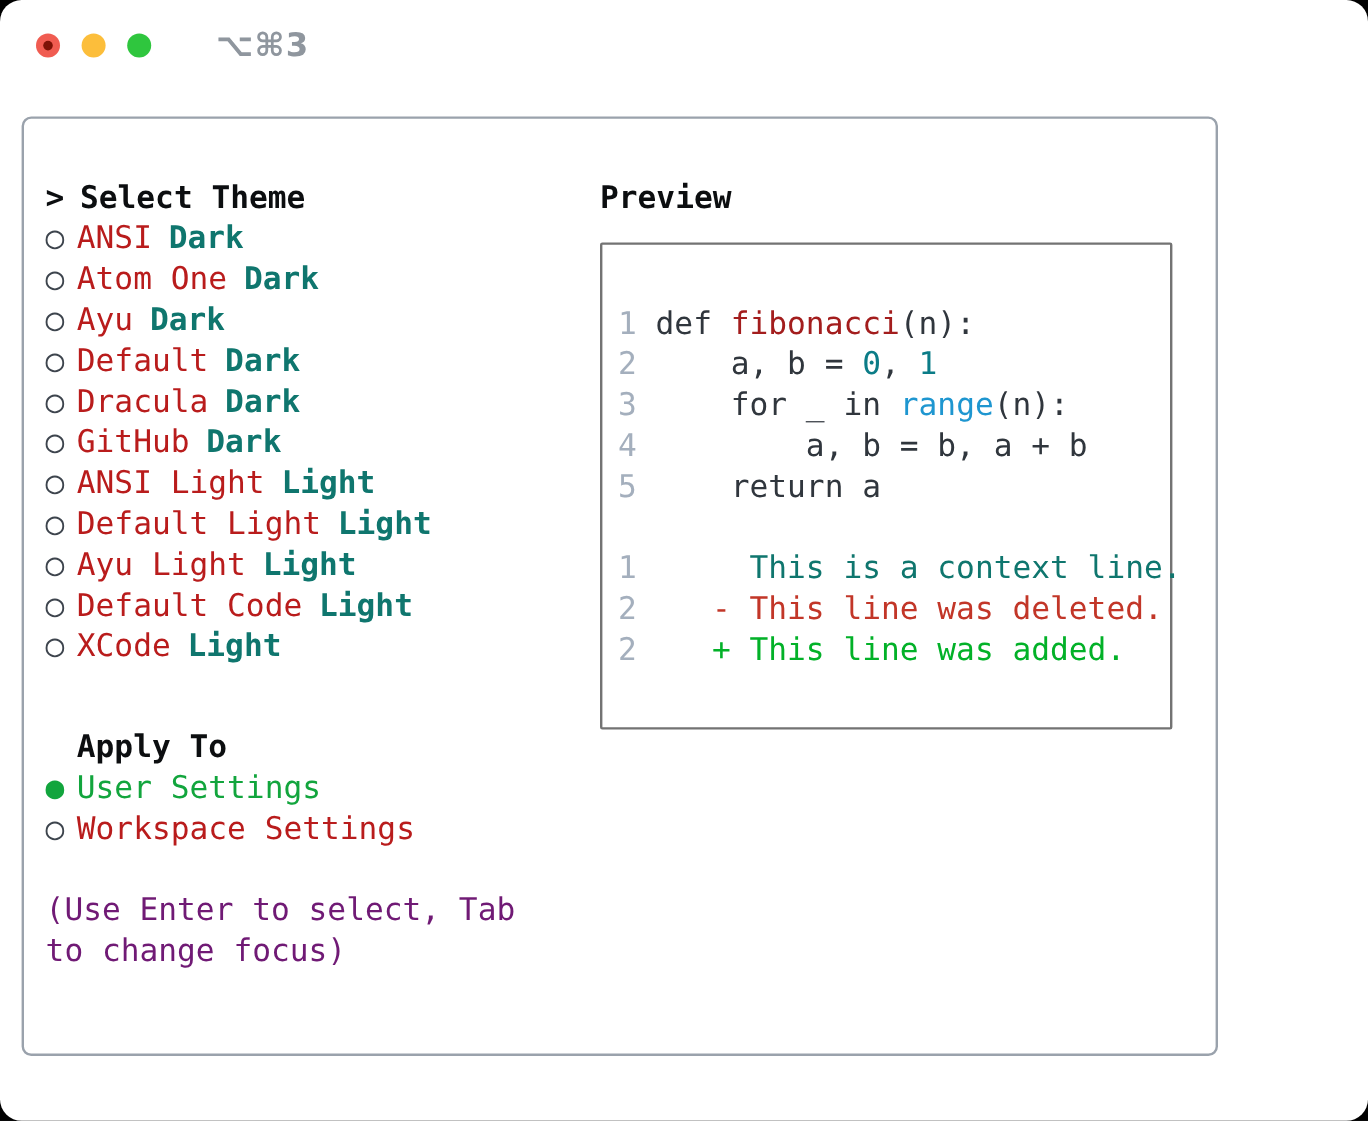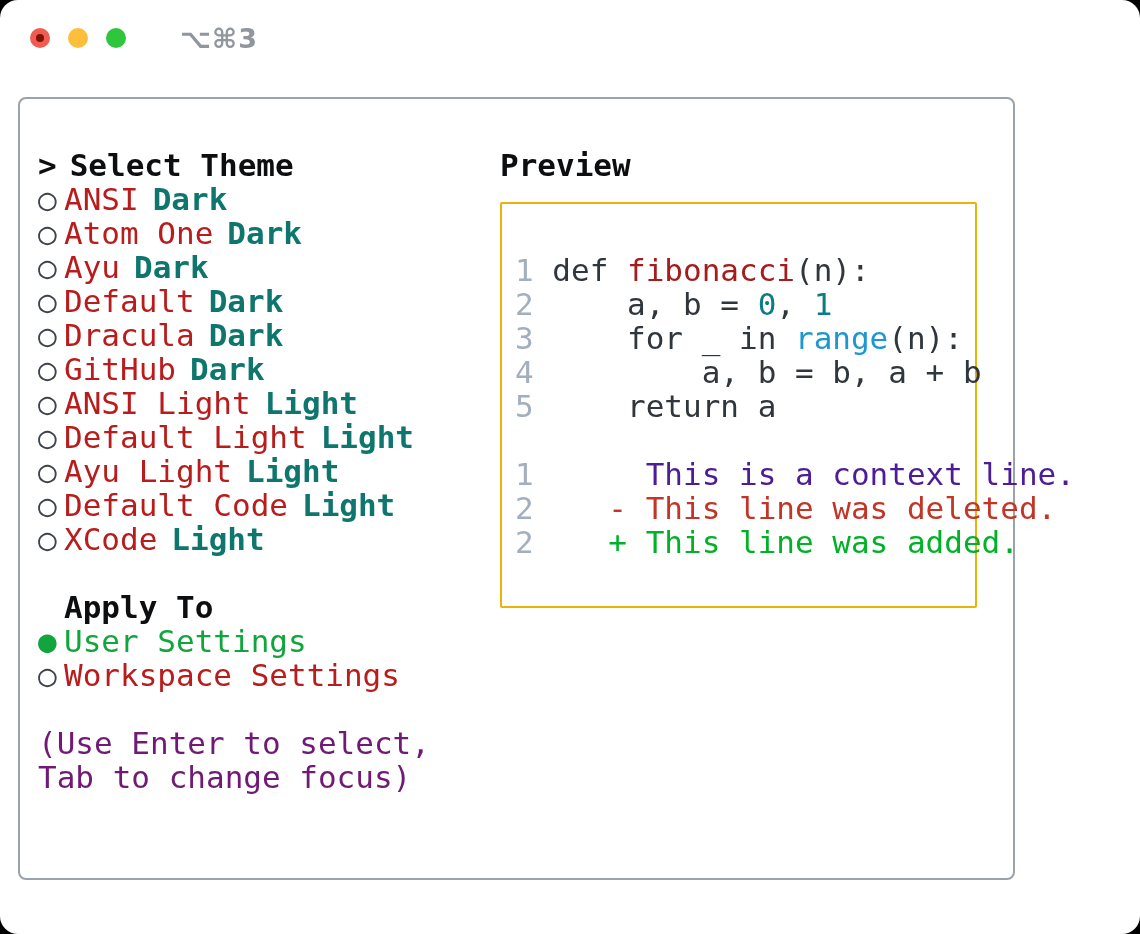--- a/index.html
+++ b/index.html
@@ -10,44 +10,44 @@
   .light.red{background:#f05c51;}
   .light.red .dot{position:absolute;inset:6px;border-radius:50%;background:#7d1206;}
   .light.yellow{background:#fcbe3b;}
   .light.green{background:#2fc63e;}
   .win-title{margin-left:36px;font-family:"DejaVu Sans",sans-serif;font-weight:bold;
              font-size:27px;color:#8f969e;letter-spacing:1px;}
   
   .panel{position:absolute;left:18px;top:97px;width:997px;height:783px;box-sizing:border-box;
          border:2px solid #9aa2ac;border-radius:8px;background:#fff;}
   .panel-inner{display:flex;padding:49px 0 0 18px;
-         font-family:"DejaVu Sans Mono",monospace;font-size:31px;line-height:34px;color:#30363d;}
+         font-family:"DejaVu Sans Mono",monospace;font-size:26px;line-height:34px;color:#30363d;}
   .col-left{width:430px;}
   .col-right{margin-left:32px;}
   .row{height:34px;white-space:pre;}
   .spacer{height:34px;}
   .bullet{display:inline-block;width:26px;color:#3d444d;}
   .bullet.on{color:#12a53d;}
   .hdr{font-weight:bold;color:#0c0e10;}
   .name{color:#b91c1c;}
   .name.sel{color:#12a53d;}
   .tag{color:#0f766e;margin-left:14px;font-weight:bold;}
-  .indent{padding-left:26px;}
+  .indent{padding-left:26px;margin-top:16px;}
   .hint{white-space:normal;color:#701a75;width:430px;}
   
   .preview-title{height:34px;font-weight:bold;color:#0c0e10;}
   .preview-box{margin-top:20px;width:477px;height:406px;box-sizing:border-box;
-               border:2px solid #eab308;border-radius:2px;padding:49px 0 0 13px;background:#fff;}
+               border:2px solid #737373;border-radius:2px;padding:49px 0 0 13px;background:#fff;}
   .code-line{height:34px;white-space:pre;}
   .ln{color:#a4afbd;}
   .c-txt{color:#30363d;}
   .c-func{color:#a31d1d;}
   .c-num{color:#0b7c87;}
   .c-call{color:#1e96d0;}
-  .c-ctx{color:#4c1d95;}
+  .c-ctx{color:#0f766e;}
   .c-del{color:#c23628;}
   .c-add{color:#02b128;}
 </style>
 </head>
 <body>
 
 <div class="window">
 
   <div class="titlebar">
     <span class="light red">

